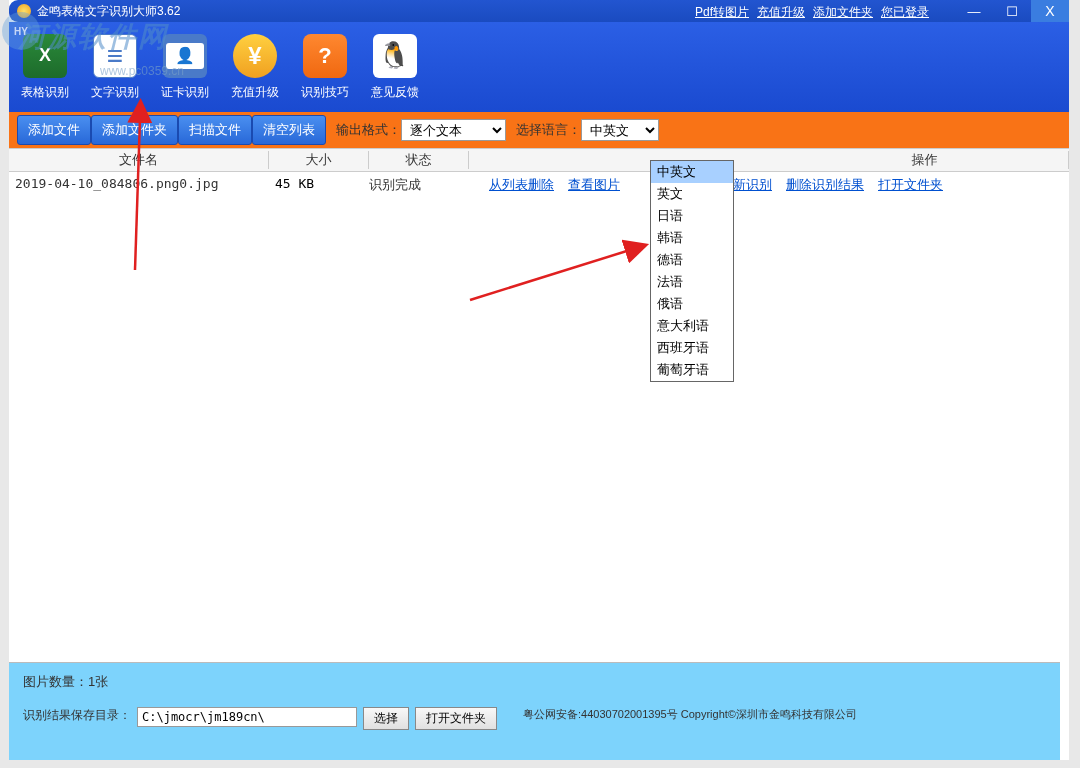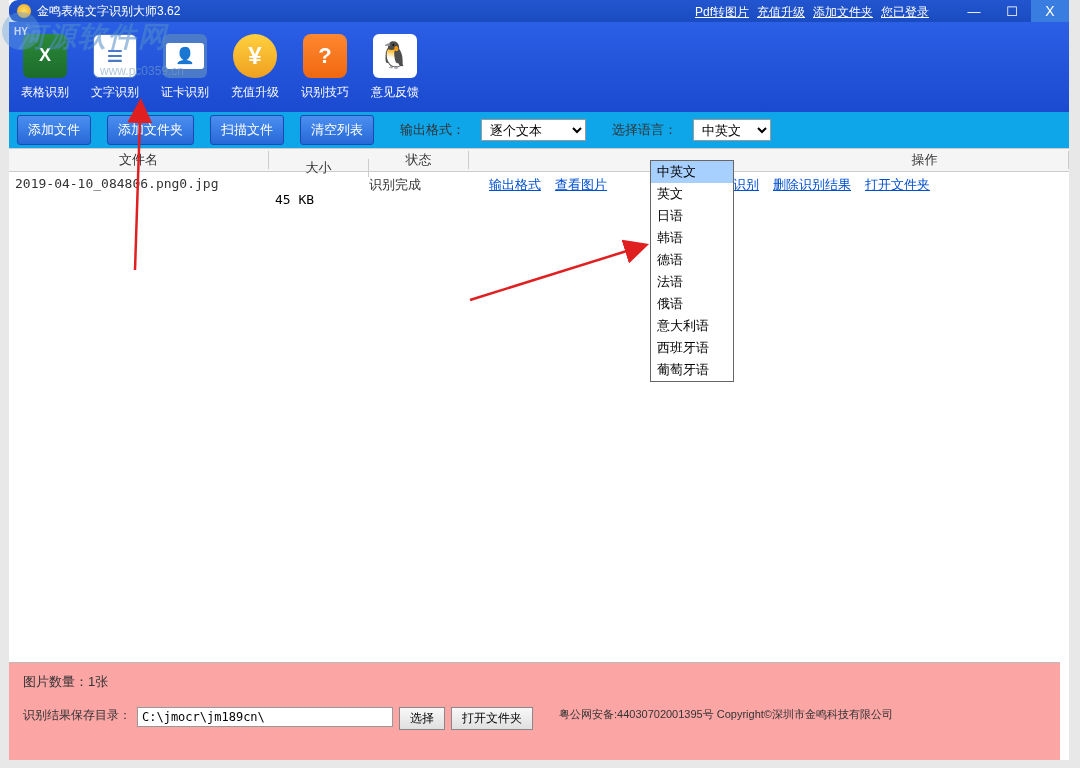--- a/index.html
+++ b/index.html
@@ -25,51 +25,51 @@
     .tool-icon.blue-lines::after { content: "≡"; color: #4a7ac8; font-size: 28px; }
     .tool-icon.id-card { background: #4a7ac8; }
     .tool-icon.id-card::after { content: "👤"; font-size: 16px; background: #fff; width: 38px; height: 26px; border-radius: 3px; display: flex; align-items: center; justify-content: center; }
     .tool-icon.coin { background: linear-gradient(#ffd040, #f0a020); border-radius: 50%; }
     .tool-icon.coin::after { content: "¥"; color: #fff; font-weight: bold; }
     .tool-icon.orange-q { background: linear-gradient(#ff8830, #f06810); border-radius: 8px; }
     .tool-icon.orange-q::after { content: "?"; color: #fff; font-weight: bold; font-size: 22px; }
     .tool-icon.penguin { background: #fff; }
     .tool-icon.penguin::after { content: "🐧"; font-size: 26px; }
     
-    .secondary-bar { height: 36px; background: #0ea5e9; display: flex; align-items: center; padding: 5px 8px; gap: 16px; }
+    .secondary-bar { height: 36px; background: #f97316; display: flex; align-items: center; padding: 5px 8px; gap: 0; }
     .blue-btn { background: linear-gradient(#4a8ff0, #2868d8); color: #fff; border: 1px solid #1a4ab0; border-radius: 3px; padding: 5px 10px; font-size: 13px; cursor: pointer; }
     .sec-label { margin-left: 10px; font-size: 13px; color: #333; }
     .select-box { border: 1px solid #999; background: #fff; padding: 2px 4px; font-size: 13px; height: 22px; }
     .select-box.fmt { width: 105px; }
     .select-box.lang { width: 78px; position: relative; }
     
     .lang-dropdown { position: absolute; left: 650px; top: 160px; width: 84px; background: #fff; border: 1px solid #666; z-index: 50; }
     .lang-option { padding: 2px 6px; font-size: 13px; cursor: pointer; }
     .lang-option.highlight { background: #a8d0ff; }
     
     .table-header { display: flex; background: #f5f5f5; border-top: 1px solid #ccc; border-bottom: 1px solid #ccc; height: 24px; align-items: center; font-size: 13px; color: #333; }
     .table-header > div { border-right: 1px solid #ccc; padding: 0 8px; text-align: center; }
     .col-name { width: 260px; }
-    .col-size { width: 100px; margin-top: 16px; }
+    .col-size { width: 100px; }
     .col-status { width: 100px; }
     .col-ops { flex: 1; text-align: left; padding-left: 320px !important; }
     
     .table-row { display: flex; padding: 4px 0; font-size: 13px; background: #fff; }
     .table-row .col-name { text-align: left; padding-left: 6px; font-family: monospace; color: #333; }
     .table-row .col-size { text-align: left; padding-left: 6px; font-family: monospace; }
     .table-row .col-status { color: #333; }
     .ops-cell { flex: 1; display: flex; gap: 14px; padding-left: 20px; }
     .ops-cell span { color: #0050d0; text-decoration: underline; cursor: pointer; }
     
     .main-content { background: #fff; height: 472px; }
     
-    .bottom-bar { position: absolute; bottom: 0; left: 0; right: 9px; height: 98px; background: #fca5a5; border-top: 1px solid #bbb; }
+    .bottom-bar { position: absolute; bottom: 0; left: 0; right: 9px; height: 98px; background: #7dd3fc; border-top: 1px solid #bbb; }
     .image-count { padding: 10px 14px; font-size: 13px; color: #333; }
     .save-path { padding: 6px 14px; display: flex; gap: 6px; font-size: 12px; color: #333; }
-    .save-path input { width: 256px; height: 20px; border: 1px solid #999; background: #fff; padding: 0 4px; font-family: monospace; font-size: 12px; }
+    .save-path input { width: 220px; height: 20px; border: 1px solid #999; background: #fff; padding: 0 4px; font-family: monospace; font-size: 12px; }
     .small-btn { border: 1px solid #888; background: linear-gradient(#f8f8f8, #e0e0e0); padding: 2px 10px; font-size: 12px; cursor: pointer; }
     .copyright { font-size: 11px; color: #333; margin-left: 20px; }
     
     .recognize-all { position: absolute; right: 14px; bottom: 14px; width: 180px; height: 54px; background: linear-gradient(#5aa0f5, #2868d8); border: 1px solid #1a4ab0; border-radius: 8px; color: #fff; font-size: 22px; display: flex; align-items: center; justify-content: center; gap: 10px; cursor: pointer; }
     .recognize-all .mag { width: 28px; height: 28px; background: radial-gradient(#c0e0ff, #80b0e0); border-radius: 50%; border: 2px solid #fff; position: relative; }
     .recognize-all .mag::after { content: ""; position: absolute; width: 3px; height: 10px; background: #fff; bottom: -8px; right: -3px; transform: rotate(-45deg); }
     
     .arrow { position: absolute; z-index: 30; pointer-events: none; }
     .arrow svg { overflow: visible; }
     
@@ -146,21 +146,21 @@
     <div class="col-status">状态</div>
     <div class="col-ops">操作</div>
   </div>
 
   <div class="main-content">
     <div class="table-row">
       <div class="col-name">2019-04-10_084806.png0.jpg</div>
       <div class="col-size">45 KB</div>
       <div class="col-status">识别完成</div>
       <div class="ops-cell">
-        <span>输出格式</span>
+        <span>从列表删除</span>
         <span>查看图片</span>
         <span style="width:0;overflow:hidden;">打开结果</span>
         <span style="margin-left:72px;">重新识别</span>
         <span>删除识别结果</span>
         <span>打开文件夹</span>
       </div>
     </div>
   </div>
 
   <div class="bottom-bar">

